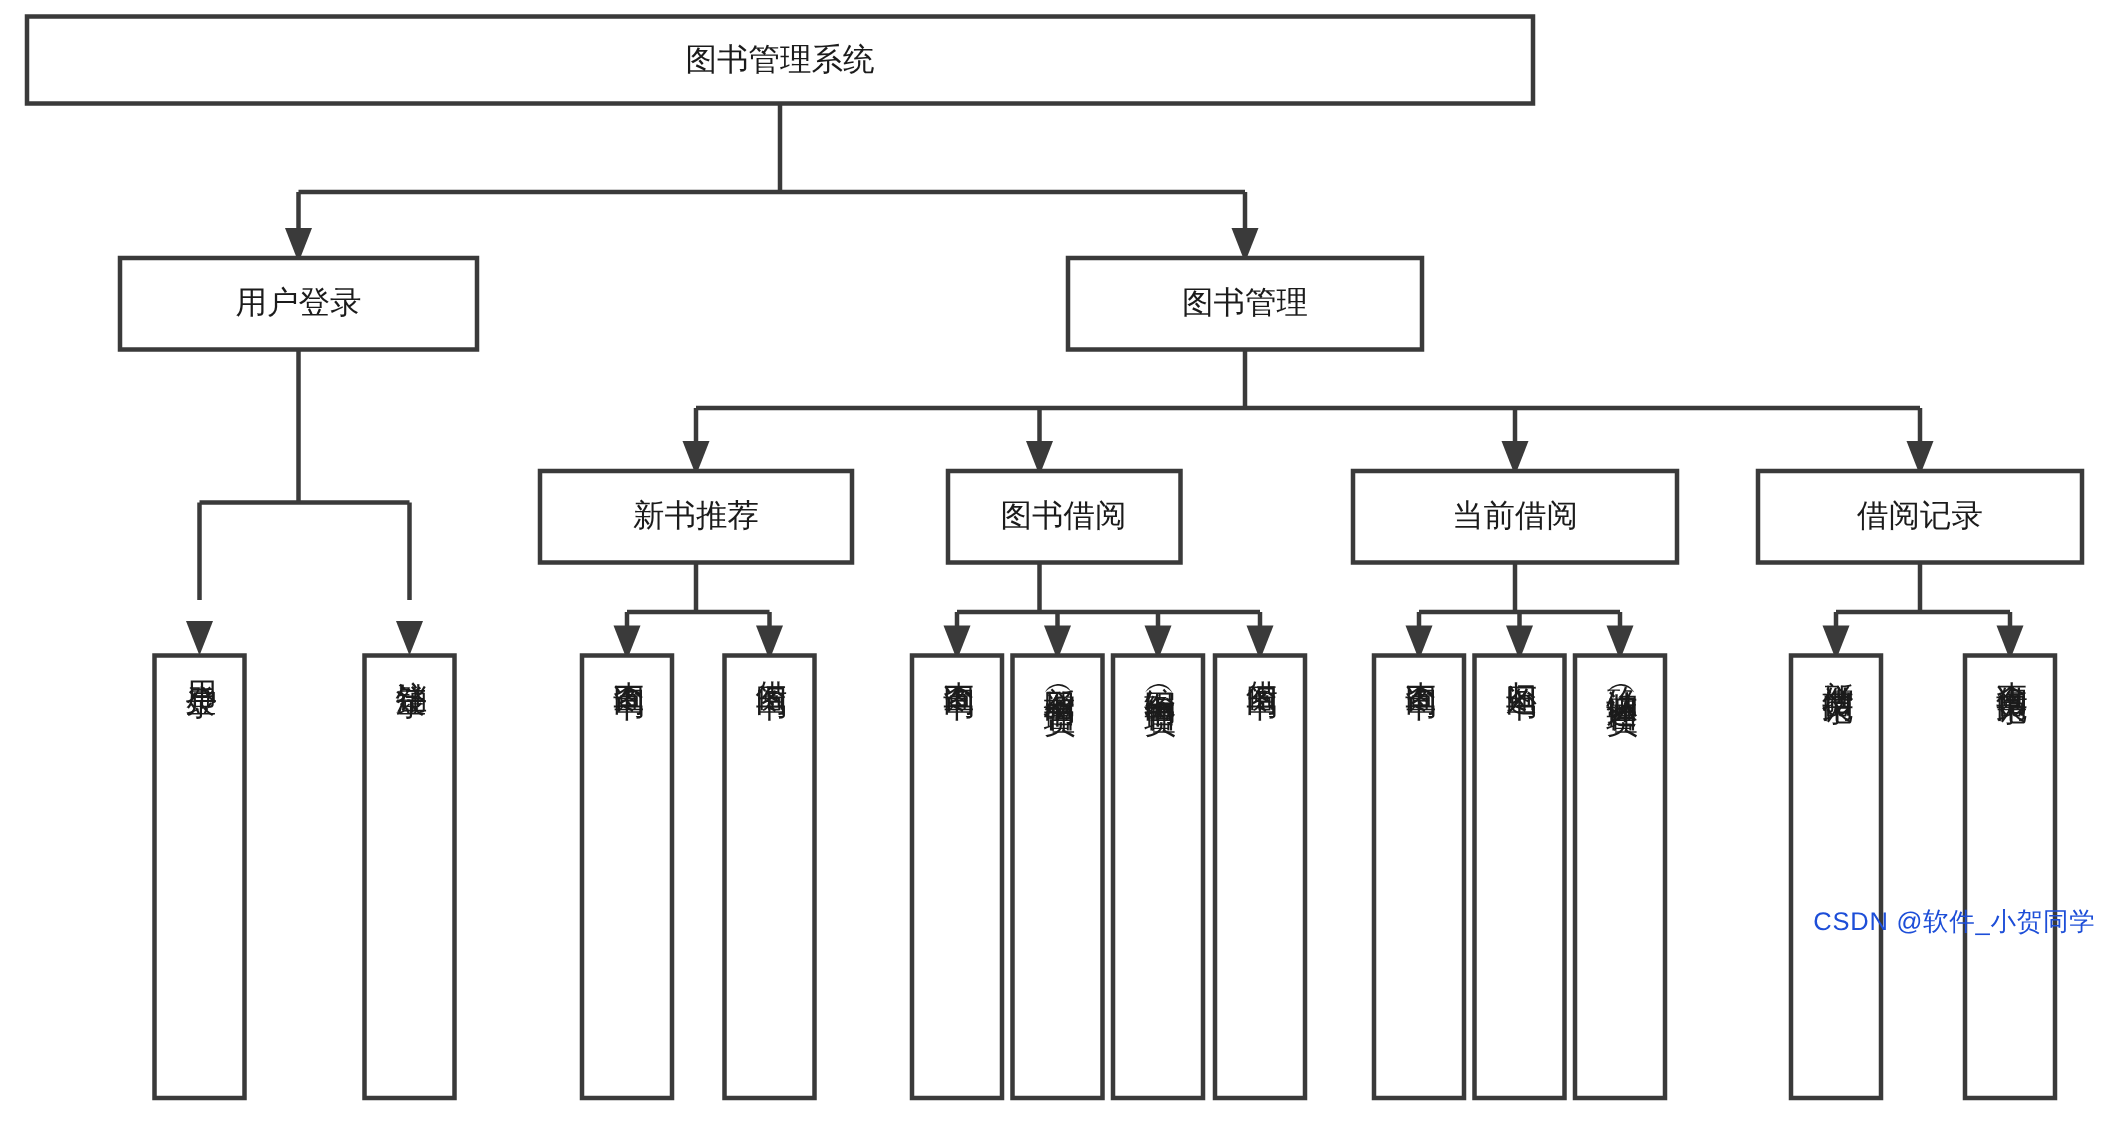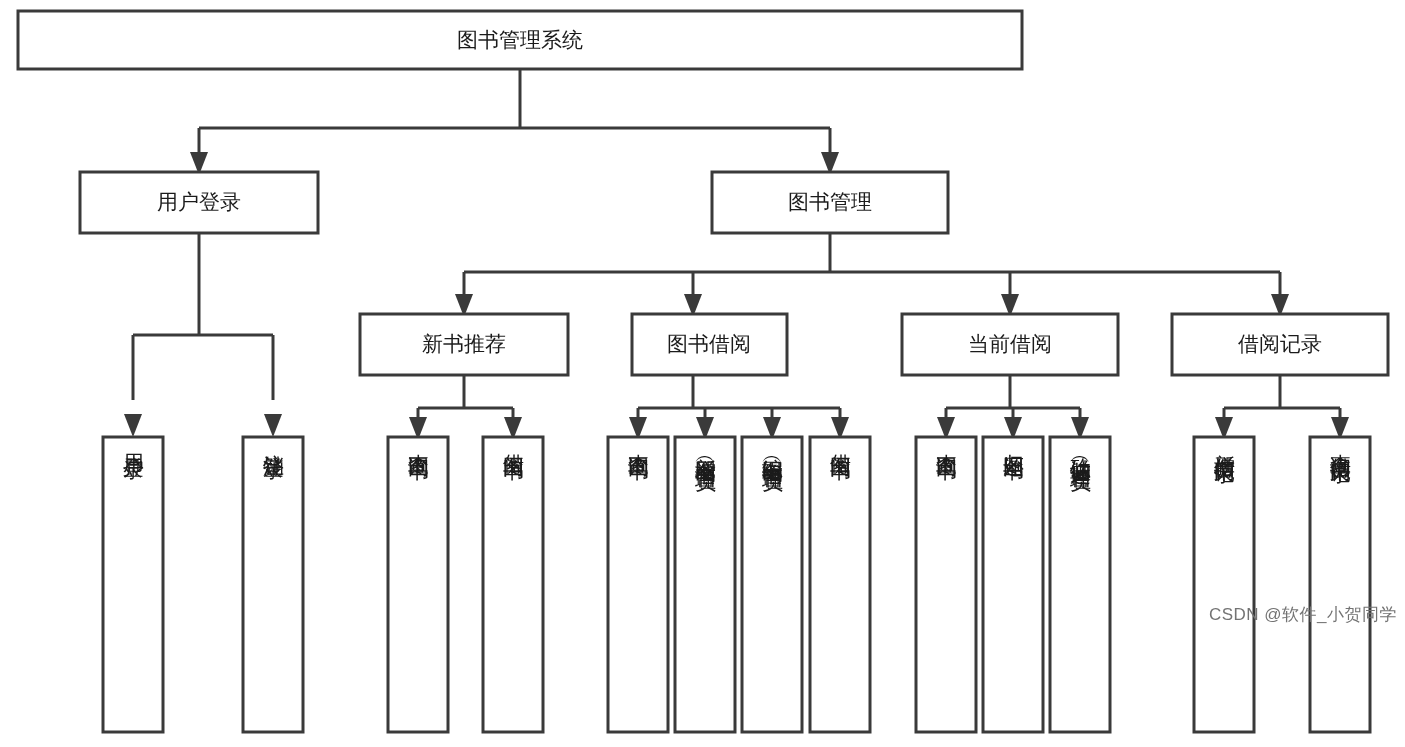--- a/index.html
+++ b/index.html
@@ -66,21 +66,21 @@
     color: #1b1b1b;
     white-space: nowrap;
     display: block;
   }
   .watermark {
     position: absolute;
     right: 8px;
     bottom: 4px;
     font-family: "Liberation Sans", "DejaVu Sans", sans-serif;
     font-size: 17px;
-    color: #737373;
+    color: #1d4ed8;
     letter-spacing: 0.5px;
     white-space: nowrap;
     pointer-events: none;
     text-align: center;
   }
 </style>
 </head>
 <body>
 
 <div id="diagram-root">

